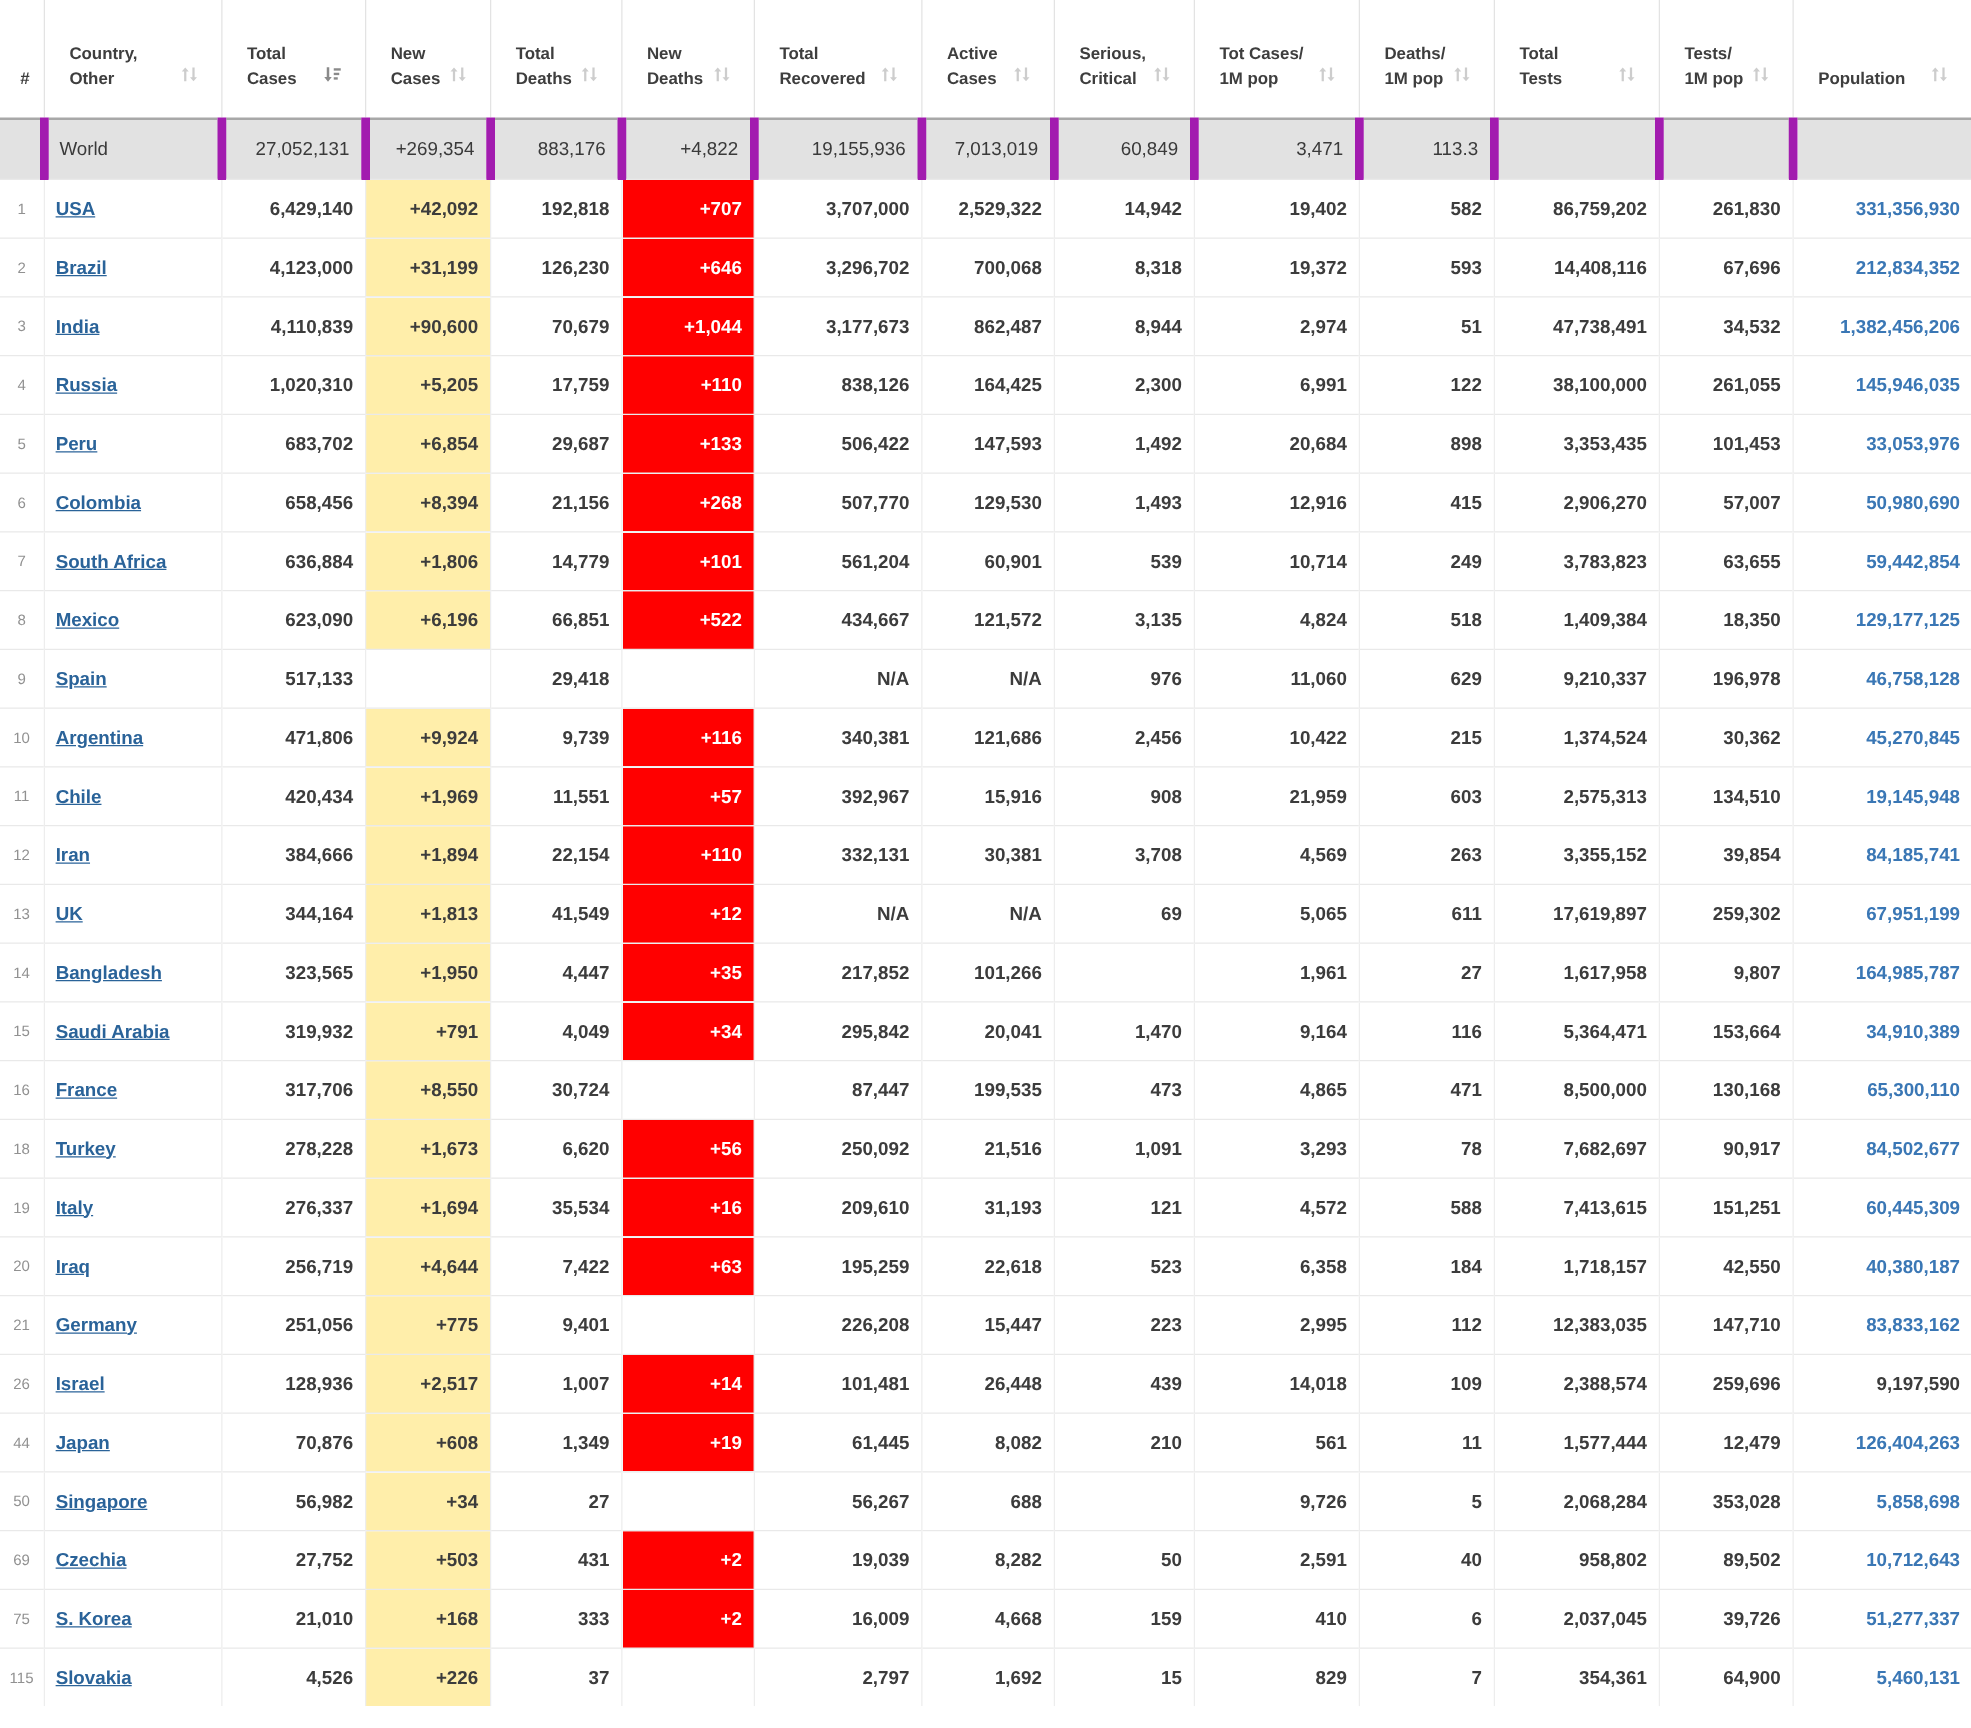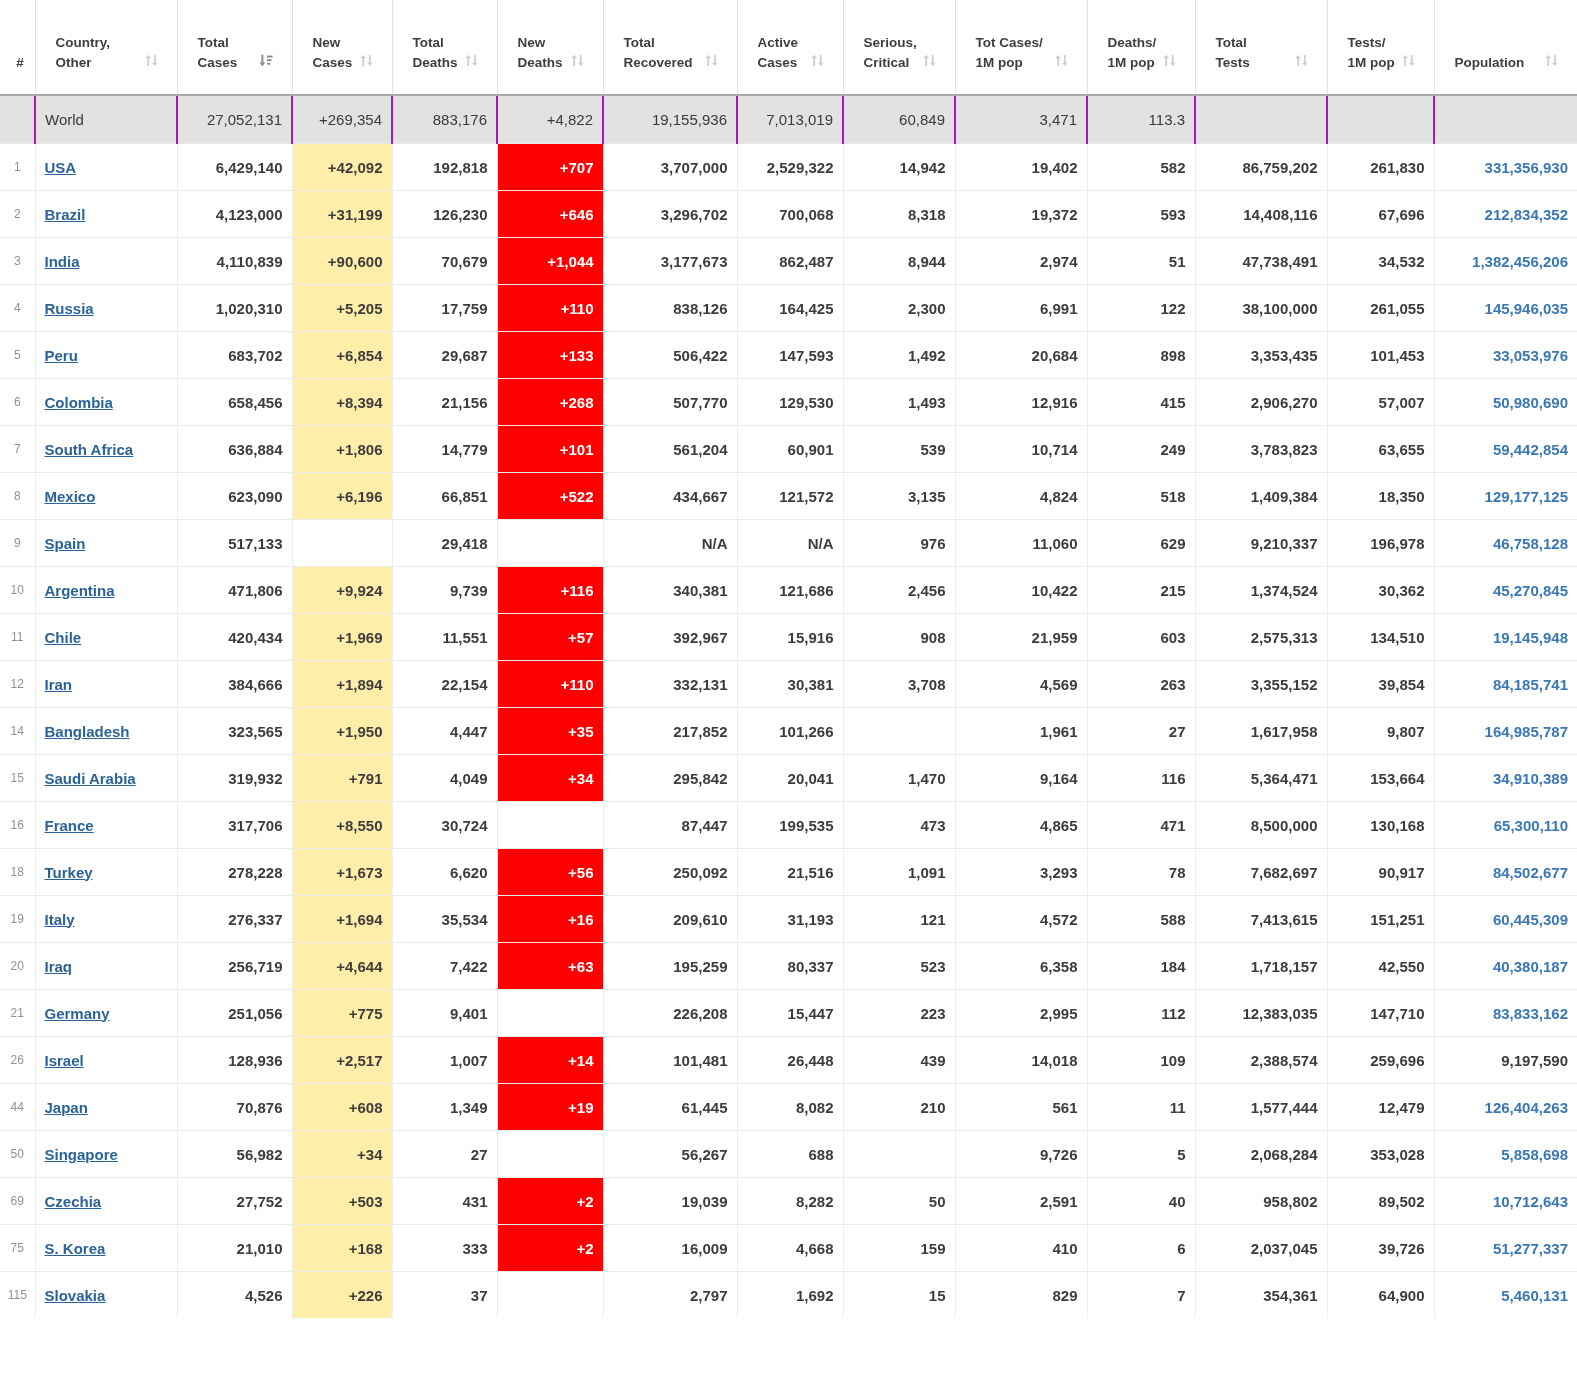--- a/index.html
+++ b/index.html
@@ -40,21 +40,21 @@
   tbody td:first-child{border-left:none;}
   td.cell-rank{ text-align:center; color:#919191; font-weight:normal; font-size:12px; padding:0 2px;}
   td.cell-country{ text-align:left;}
   .country-link{ color:#2a6399; text-decoration:underline; cursor:pointer;}
   td.yellow{ background:#ffeeaa;}
   td.red{ background:#ff0000; color:#ffffff;}
   .pop-link{ color:#3a77b5; cursor:pointer; text-decoration:none;}
   .pop-plain{ color:#3c3c3c;}
 
   tr.world-row td{ background:#e2e2e2; font-weight:normal; color:#3a3a3a;
-    border-top:1px solid #cfcfcf; border-left:2px solid #a21caf; height:47px;}
+    border-top:1px solid #cfcfcf; border-left:7px solid #a21caf; height:47px;}
   tr.world-row td:first-child{border-left:none;}
   tr.world-row td.cell-country{font-size:15px;}
 </style>
 </head>
 <body>
 
 <table>
   <colgroup id="colgroup">
       <col class="c-rank">
       <col class="c-country">
@@ -414,20 +414,36 @@
         <td class="cell-total_recovered">332,131</td>
         <td class="cell-active_cases">30,381</td>
         <td class="cell-serious_critical">3,708</td>
         <td class="cell-cases_1m">4,569</td>
         <td class="cell-deaths_1m">263</td>
         <td class="cell-total_tests">3,355,152</td>
         <td class="cell-tests_1m">39,854</td>
         <td class="cell-population"><span class="pop-link">84,185,741</span></td>
       </tr>
       <tr>
+        <td class="cell-rank">13</td>
+        <td class="cell-country"><a class="country-link">UK</a></td>
+        <td class="cell-total_cases">344,164</td>
+        <td class="cell-new_cases yellow">+1,813</td>
+        <td class="cell-total_deaths">41,549</td>
+        <td class="cell-new_deaths red">+12</td>
+        <td class="cell-total_recovered">N/A</td>
+        <td class="cell-active_cases">N/A</td>
+        <td class="cell-serious_critical">69</td>
+        <td class="cell-cases_1m">5,065</td>
+        <td class="cell-deaths_1m">611</td>
+        <td class="cell-total_tests">17,619,897</td>
+        <td class="cell-tests_1m">259,302</td>
+        <td class="cell-population"><span class="pop-link">67,951,199</span></td>
+      </tr>
+      <tr>
         <td class="cell-rank">14</td>
         <td class="cell-country"><a class="country-link">Bangladesh</a></td>
         <td class="cell-total_cases">323,565</td>
         <td class="cell-new_cases yellow">+1,950</td>
         <td class="cell-total_deaths">4,447</td>
         <td class="cell-new_deaths red">+35</td>
         <td class="cell-total_recovered">217,852</td>
         <td class="cell-active_cases">101,266</td>
         <td class="cell-serious_critical"></td>
         <td class="cell-cases_1m">1,961</td>
@@ -501,21 +517,21 @@
         <td class="cell-population"><span class="pop-link">60,445,309</span></td>
       </tr>
       <tr>
         <td class="cell-rank">20</td>
         <td class="cell-country"><a class="country-link">Iraq</a></td>
         <td class="cell-total_cases">256,719</td>
         <td class="cell-new_cases yellow">+4,644</td>
         <td class="cell-total_deaths">7,422</td>
         <td class="cell-new_deaths red">+63</td>
         <td class="cell-total_recovered">195,259</td>
-        <td class="cell-active_cases">80,337</td>
+        <td class="cell-active_cases">22,618</td>
         <td class="cell-serious_critical">523</td>
         <td class="cell-cases_1m">6,358</td>
         <td class="cell-deaths_1m">184</td>
         <td class="cell-total_tests">1,718,157</td>
         <td class="cell-tests_1m">42,550</td>
         <td class="cell-population"><span class="pop-link">40,380,187</span></td>
       </tr>
       <tr>
         <td class="cell-rank">21</td>
         <td class="cell-country"><a class="country-link">Germany</a></td>

